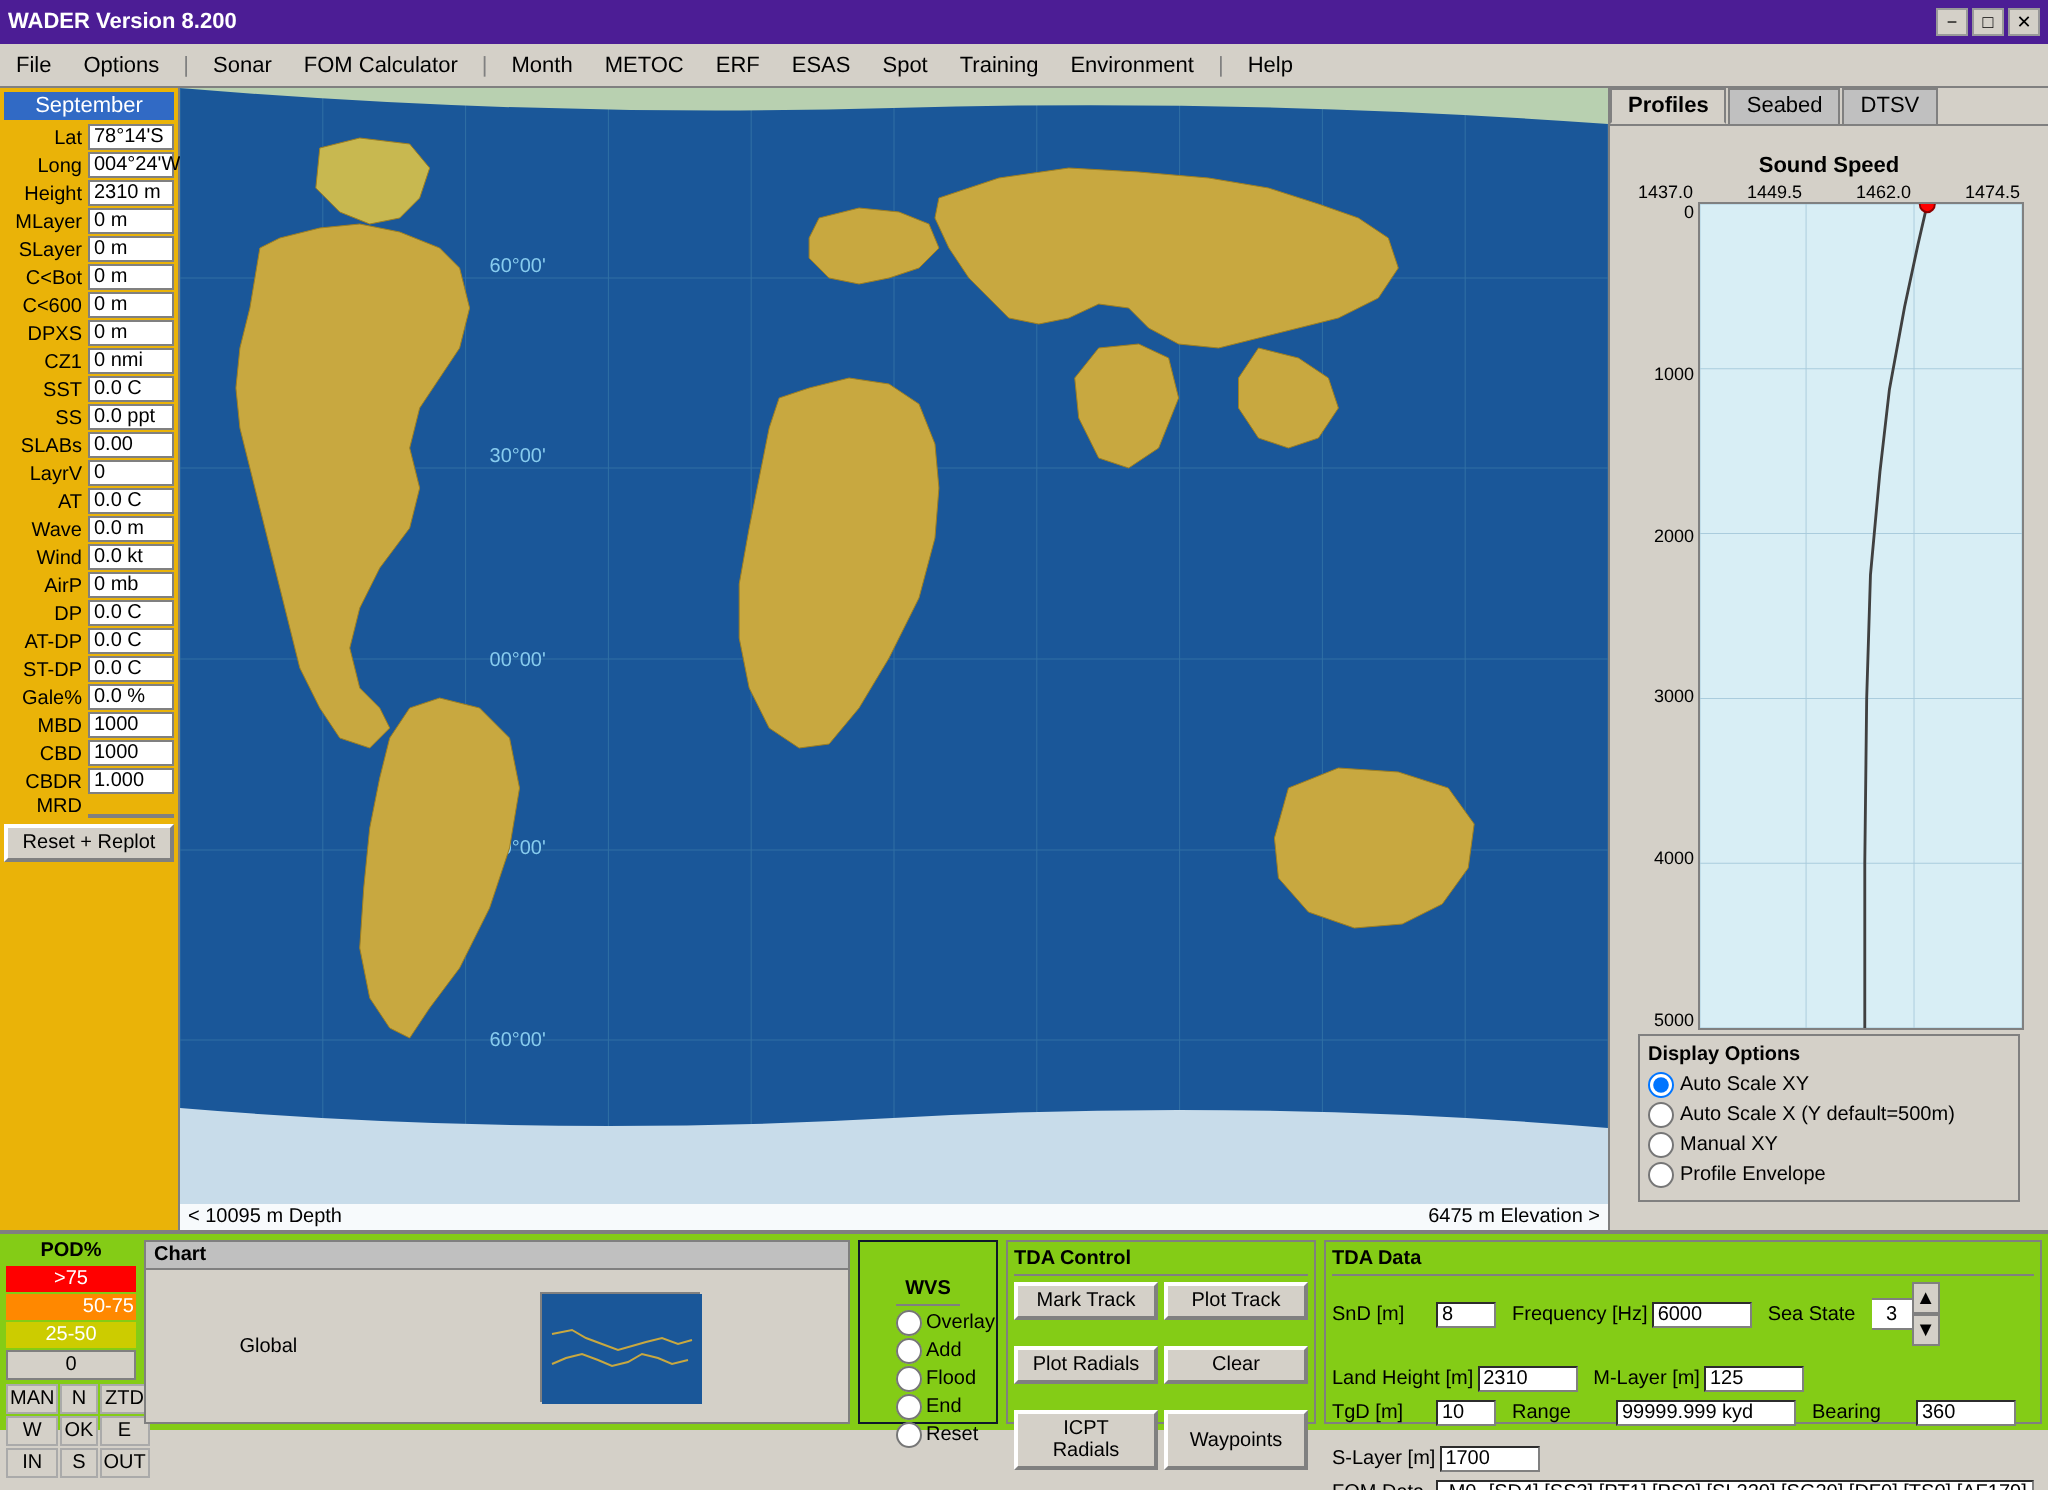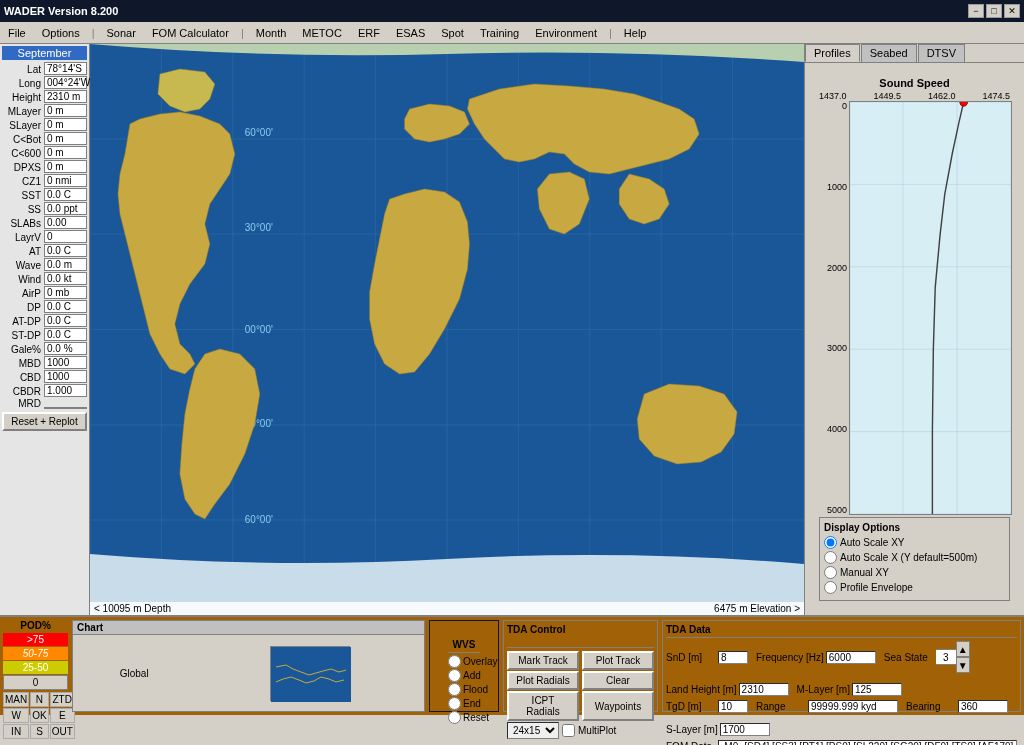--- a/index.html
+++ b/index.html
@@ -1,65 +1,65 @@
 <!DOCTYPE html>
 <html><head>
   <meta charset="utf-8">
   <style>
     * { box-sizing: border-box; margin: 0; padding: 0; }
     body { font-family: 'Arial', sans-serif; font-size: 11px; background: #d4d0c8; color: #000; width: 1024px; height: 745px; overflow: hidden; }
     
     
-    .title-bar { background: #0f172a; color: white; display: flex; align-items: center; justify-content: space-between; padding: 2px 4px; height: 22px; }
+    .title-bar { background: #4c1d95; color: white; display: flex; align-items: center; justify-content: space-between; padding: 2px 4px; height: 22px; }
     .title-bar-title { font-size: 11px; font-weight: bold; }
     .title-bar-controls { display: flex; gap: 2px; }
     .title-bar-btn { background: #d4d0c8; border: 1px solid #999; width: 16px; height: 14px; display: flex; align-items: center; justify-content: center; font-size: 9px; cursor: pointer; color: #000; }
     
     
     .menu-bar { background: #d4d0c8; border-bottom: 1px solid #808080; display: flex; align-items: center; padding: 2px 4px; height: 22px; gap: 8px; }
     .menu-item { font-size: 11px; padding: 1px 4px; cursor: pointer; }
     .menu-separator { color: #808080; font-size: 11px; }
 
     
     .main-container { display: flex; height: calc(745px - 22px - 22px - 130px); }
     
     
-    .left-panel { width: 90px; background: #e5e5e5; border-right: 1px solid #808080; padding: 2px; flex-shrink: 0; }
+    .left-panel { width: 90px; background: #eab308; border-right: 1px solid #808080; padding: 2px; flex-shrink: 0; }
     .left-panel-header { background: #316ac5; color: white; text-align: center; font-size: 11px; padding: 1px; margin-bottom: 2px; }
     .info-row { display: flex; align-items: flex-end; margin-bottom: 1px; }
     .info-label { font-size: 10px; color: #000; min-width: 42px; text-align: right; padding-right: 3px; }
     .info-value { background: white; border: 1px solid #808080; font-size: 10px; padding: 0 2px; flex: 1; min-width: 0; }
     .btn-reset { background: #d4d0c8; border: 1px solid #808080; width: 100%; font-size: 10px; padding: 2px; cursor: pointer; margin-top: 2px; border-top: 2px outset #fff; border-left: 2px outset #fff; border-right: 2px inset #808080; border-bottom: 2px inset #808080; }
     
     
     .map-container { flex: 1; position: relative; background: #1a3a6b; overflow: hidden; }
     .map-status-bottom { position: absolute; bottom: 0; left: 0; right: 0; background: rgba(255,255,255,0.85); color: #000; font-size: 10px; padding: 1px 4px; display: flex; justify-content: space-between; z-index: 5; }
     
     
     .right-panel { width: 220px; background: #d4d0c8; border-left: 1px solid #808080; flex-shrink: 0; display: flex; flex-direction: column; }
     .right-panel-tabs { display: flex; border-bottom: 1px solid #808080; }
     .r-tab { padding: 2px 8px; font-size: 11px; border: 1px solid #808080; border-bottom: none; background: #c0c0c0; cursor: pointer; margin-right: 1px; }
-    .r-tab.active { background: #d4d0c8; border-bottom: 1px solid #d4d0c8; }
+    .r-tab.active { background: #d4d0c8; border-bottom: 1px solid #d4d0c8; font-weight: bold; }
     .sound-speed-panel { flex: 1; display: flex; flex-direction: column; padding: 12px; }
     .ss-title { text-align: center; font-size: 11px; font-weight: bold; padding: 2px; }
     .ss-chart-area { flex: 1; position: relative; background: #e8f4f8; border: 1px solid #808080; }
     .ss-x-labels { display: flex; justify-content: space-between; font-size: 9px; padding: 0 2px; }
     .display-options { border: 1px solid #808080; margin: 2px; padding: 4px; }
     .display-options-title { font-size: 10px; font-weight: bold; margin-bottom: 3px; }
     .radio-row { display: flex; align-items: center; gap: 3px; font-size: 10px; margin-bottom: 2px; }
     .radio-row input[type=radio] { margin: 0; }
 
     
-    .bottom-panel { height: 100px; background: #a16207; border-top: 2px solid #808080; display: flex; padding: 3px; gap: 4px; }
+    .bottom-panel { height: 100px; background: #84cc16; border-top: 2px solid #808080; display: flex; padding: 3px; gap: 4px; }
     
     
     .pod-section { width: 65px; flex-shrink: 0; }
     .pod-label { font-size: 10px; font-weight: bold; text-align: center; margin-bottom: 2px; }
     .pod-red { background: red; color: white; text-align: center; font-size: 10px; padding: 1px; margin-bottom: 1px; }
-    .pod-orange { background: #ff8800; color: white; text-align: center; font-size: 10px; padding: 1px; margin-bottom: 1px; font-style: italic; }
+    .pod-orange { background: #ff8800; color: white; text-align: right; font-size: 10px; padding: 1px; margin-bottom: 1px; }
     .pod-yellow { background: #cccc00; color: white; text-align: center; font-size: 10px; padding: 1px; margin-bottom: 1px; }
     .pod-zero { background: #d4d0c8; border: 1px solid #808080; text-align: center; font-size: 10px; padding: 1px; }
     .pod-grid { display: grid; grid-template-columns: 1fr 1fr 1fr; gap: 1px; margin-top: 2px; }
     .pod-grid-cell { text-align: center; font-size: 10px; border: 1px solid #aaa; padding: 1px; background: #d4d0c8; }
     
     
     .chart-section { flex: 1; border: 1px solid #808080; background: #d4d0c8; display: flex; flex-direction: column; }
     .chart-header { background: #c0c0c0; border-bottom: 1px solid #808080; padding: 1px 4px; font-size: 10px; font-weight: bold; }
     .chart-content { flex: 1; display: flex; }
     .chart-global { flex: 1; text-align: center; font-size: 10px; padding: 4px; display: flex; align-items: center; justify-content: center; }
@@ -67,22 +67,22 @@
     .chart-thumbnail { width: 80px; height: 55px; background: #1a3a6b; border: 1px solid #808080; flex-shrink: 0; }
     
     
     .wvs-section { width: 70px; flex-shrink: 0; display: flex; flex-direction: column; }
     .wvs-title { font-size: 10px; font-weight: bold; text-align: center; border-bottom: 1px solid #808080; padding-bottom: 2px; margin-bottom: 2px; }
     .wvs-radio-row { display: flex; align-items: center; gap: 2px; font-size: 10px; margin-bottom: 1px; }
     .wvs-radio-row input { margin: 0; }
     
     
     .tda-control-section { width: 155px; flex-shrink: 0; display: flex; flex-direction: column; }
-    .tda-title { font-size: 10px; font-weight: bold; border-bottom: 1px solid #808080; padding-bottom: 12px; margin-bottom: 3px; }
-    .tda-btn-row { display: flex; gap: 3px; margin-bottom: 1px; }
+    .tda-title { font-size: 10px; font-weight: bold; border-bottom: 1px solid #808080; padding-bottom: 2px; margin-bottom: 3px; }
+    .tda-btn-row { display: flex; gap: 3px; margin-bottom: 13px; }
     .tda-btn { background: #d4d0c8; border-top: 2px solid #fff; border-left: 2px solid #fff; border-right: 2px solid #808080; border-bottom: 2px solid #808080; font-size: 10px; padding: 2px 6px; cursor: pointer; flex: 1; }
     .tda-select-row { display: flex; align-items: center; gap: 3px; }
     .tda-select { font-size: 10px; padding: 1px; border: 1px inset #808080; }
     .multiplot-row { display: flex; align-items: center; gap: 3px; font-size: 10px; }
     
     
     .tda-data-section { flex: 1; display: flex; flex-direction: column; }
     .tda-data-title { font-size: 10px; font-weight: bold; border-bottom: 1px solid #808080; padding-bottom: 2px; margin-bottom: 3px; }
     .tda-data-row { display: flex; align-items: center; gap: 2px; margin-bottom: 2px; font-size: 10px; }
     .tda-data-label { font-size: 10px; min-width: 50px; }

